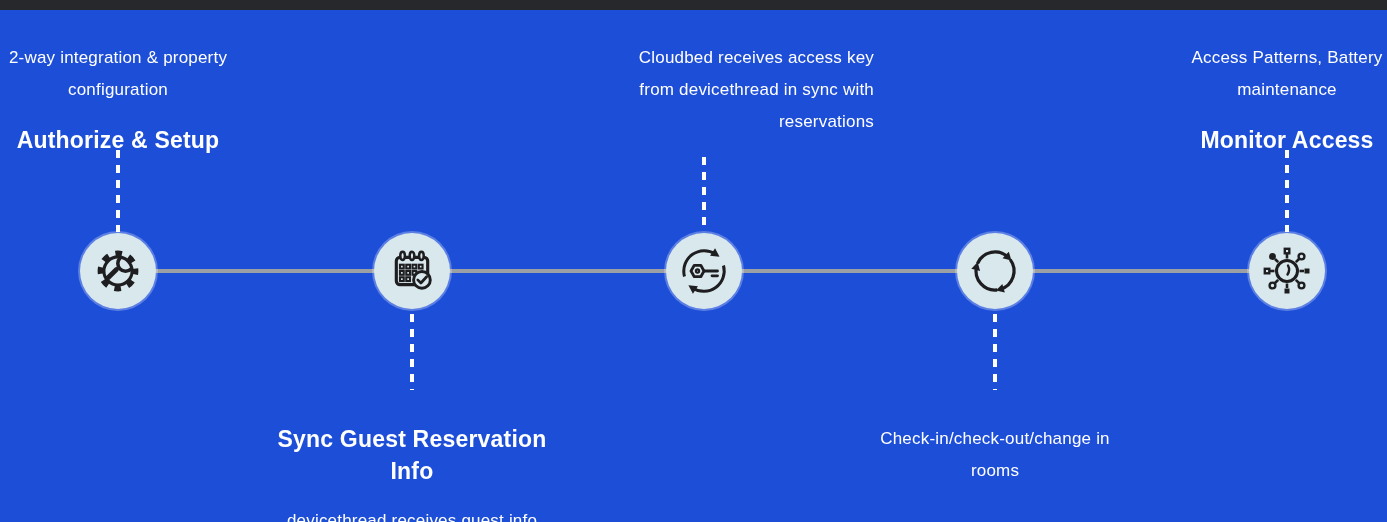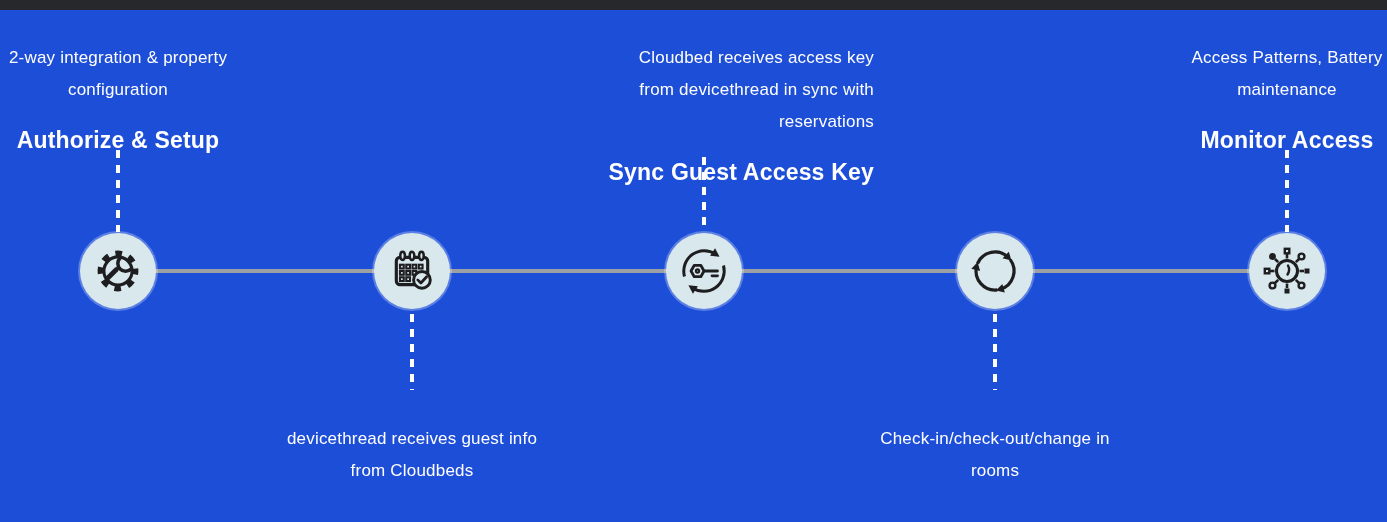--- a/index.html
+++ b/index.html
@@ -60,29 +60,30 @@
         <rect x="0.5" y="0" width="3.6" height="3.6"></rect>
         <rect x="-11.5" y="6" width="3.6" height="3.6"></rect>
           <rect x="-5.5" y="6" width="3.6" height="3.6"></rect>
       </g>
       <circle cx="9.5" cy="8.5" r="8" fill="#d9e8ec" stroke="#1e1e20" stroke-width="2.8"></circle>
       <path d="M 5.5,8.5 L 8.5,11.5 L 14,5.5" fill="none" stroke="#1e1e20" stroke-width="2.6" stroke-linecap="round" stroke-linejoin="round"></path>
     </svg>
   </div>
   <div class="vdash" style="left:410px;top:304px;height:76px;"></div>
   <div class="txt" style="left:262px;top:395px;width:300px;">
+    <div class="title">Sync Guest Reservation
+Info</div>
     <div class="desc">devicethread receives guest info
 from Cloudbeds</div>
   </div>
 
   <div class="txt" style="left:534px;top:14px;width:340px;text-align:right;">
     <div class="desc">Cloudbed receives access key
 from devicethread in sync with
 reservations</div>
-    <div class="title">Sync Guest Access Key</div>
   </div>
   <div class="vdash" style="left:702px;top:147px;height:75px;"></div>
   <div class="node" style="left:666px;">
     <svg width="50" height="50" viewBox="-25 -25 50 50">
       <g fill="none" stroke="#1e1e20" stroke-width="3">
         <path d="M -19.5,5.5 A 20.5 20.5 0 0 1 11.5,-17"></path>
         <path d="M 19.5,-5.5 A 20.5 20.5 0 0 1 -11.5,17"></path>
       </g>
       <path transform="rotate(34)" d="M 5,-20.5 L -3.5,-25 L -3.5,-16 Z" fill="#1e1e20"></path>
       <path transform="rotate(214)" d="M 5,-20.5 L -3.5,-25 L -3.5,-16 Z" fill="#1e1e20"></path>

